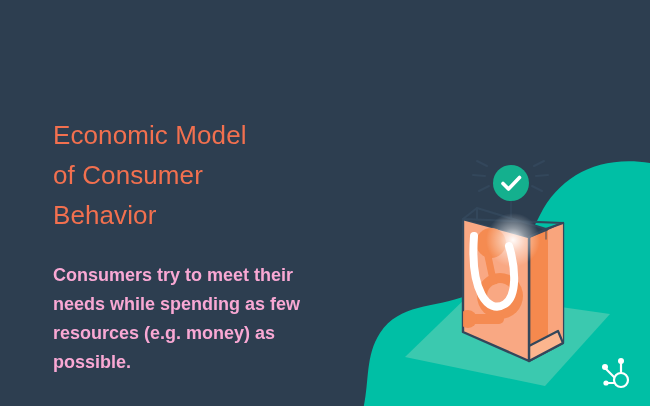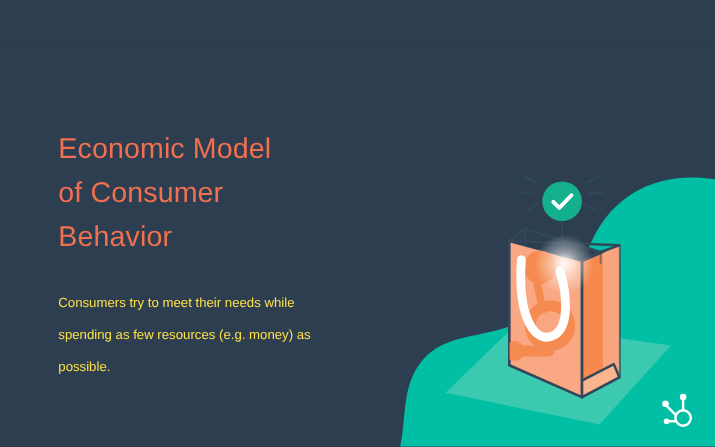--- a/index.html
+++ b/index.html
@@ -23,24 +23,24 @@
   #headline{
     color:#F2704F;
     font-size:26px;
     line-height:40px;
     font-weight:400;
     letter-spacing:.1px;
     margin:0 0 26px 0;
     white-space:pre-line;
   }
   #body-copy{
-    color:#fde047;
-    font-size:12px;
+    color:#f9a8d4;
+    font-size:18px;
     line-height:29px;
-    font-weight:400;
+    font-weight:700;
     margin:0;
     max-width:258px;
   }
 </style>
 </head>
 <body>
 
 <div id="slide">
 
   <svg id="art" viewBox="0 0 650 406" xmlns="http://www.w3.org/2000/svg">

